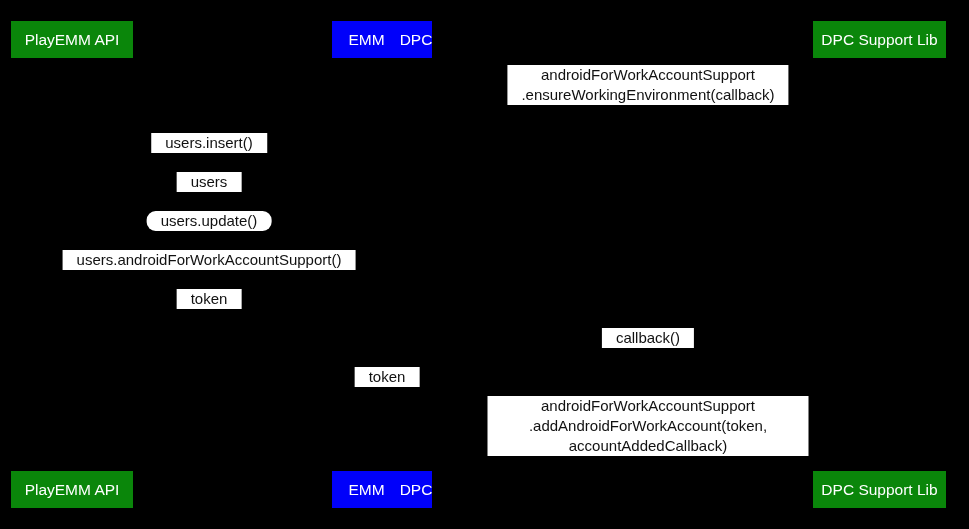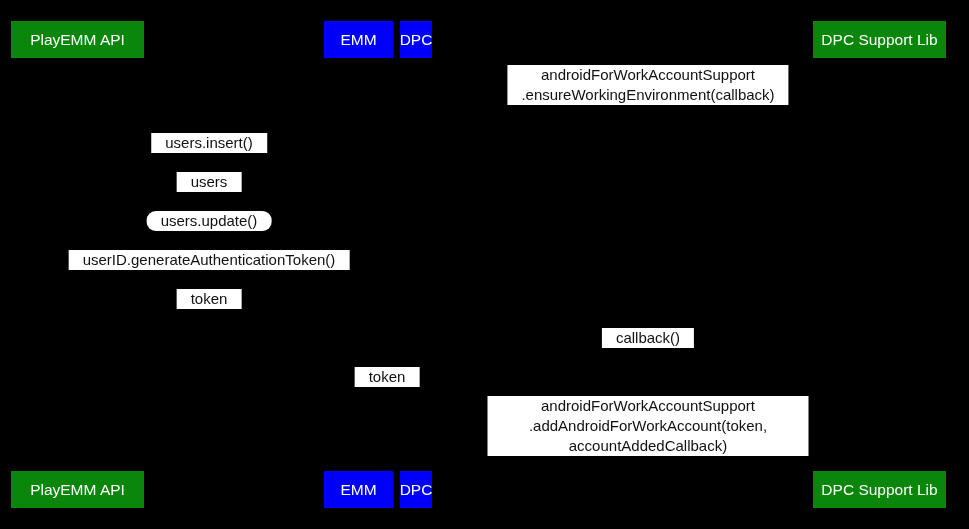--- a/index.html
+++ b/index.html
@@ -19,22 +19,22 @@
     display: flex;
     align-items: center;
     justify-content: center;
     color: #ffffff;
     font-size: 15.5px;
     white-space: nowrap;
     box-sizing: border-box;
   }
   .row-top    { top: 21px; }
   .row-bottom { top: 471px; }
-  .p-playemm  { left: 11px;  width: 133px; }
-  .p-emm      { left: 324px; width: 69px; }
+  .p-playemm  { left: 11px;  width: 122px; }
+  .p-emm      { left: 332px; width: 69px; }
   .p-dpc      { left: 400px; width: 32px; }
   .p-dsl      { left: 805px; width: 133px; margin-left: 8px; }
   .msg {
     position: absolute;
     transform: translateX(-50%);
     background: #ffffff;
     color: #111111;
     font-size: 15px;
     line-height: 20px;
     padding: 0 14px;
@@ -59,21 +59,21 @@
   <div class="participant row-top p-playemm" style="background-color: rgb(10, 134, 10);">PlayEMM API</div>
   <div class="participant row-top p-emm" style="background-color: rgb(0, 0, 250);">EMM</div>
   <div class="participant row-top p-dpc" style="background-color: rgb(0, 0, 250);">DPC</div>
   <div class="participant row-top p-dsl" style="background-color: rgb(10, 134, 10);">DPC Support Lib</div>
 
   <div class="msg m1">androidForWorkAccountSupport
 .ensureWorkingEnvironment(callback)</div>
   <div class="msg m2">users.insert()</div>
   <div class="msg m3">users</div>
   <div class="msg m4">users.update()</div>
-  <div class="msg m5">userID.generateAuthenticationToken()</div>
+  <div class="msg m5">users.androidForWorkAccountSupport()</div>
   <div class="msg m6">token</div>
   <div class="msg m7">callback()</div>
   <div class="msg m8">token</div>
   <div class="msg m9">androidForWorkAccountSupport
 .addAndroidForWorkAccount(token, accountAddedCallback)</div>
 
   <div class="participant row-bottom p-playemm" style="background-color: rgb(10, 134, 10);">PlayEMM API</div>
   <div class="participant row-bottom p-emm" style="background-color: rgb(0, 0, 250);">EMM</div>
   <div class="participant row-bottom p-dpc" style="background-color: rgb(0, 0, 250);">DPC</div>
   <div class="participant row-bottom p-dsl" style="background-color: rgb(10, 134, 10);">DPC Support Lib</div>

